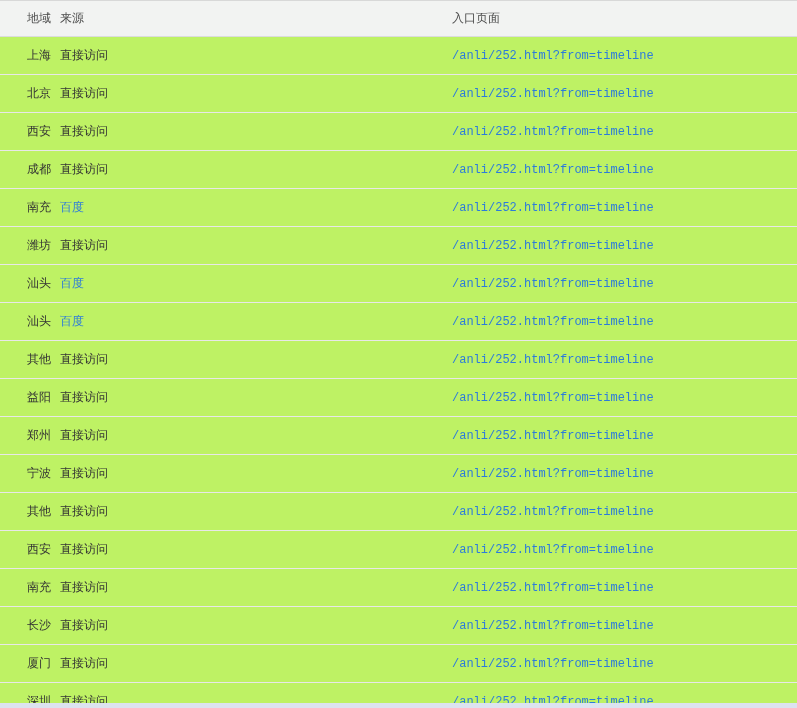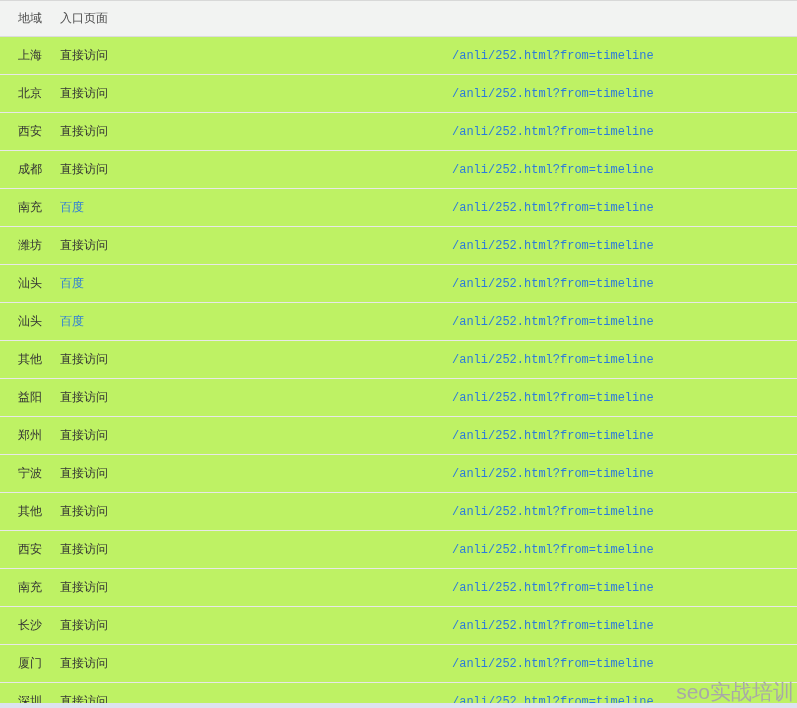--- a/index.html
+++ b/index.html
@@ -28,20 +28,21 @@
     height: 38px;
     border-bottom: 1px solid #e8e8e8;
     color: #333;
     background: #bef264;
   }
   .col-region {
     padding-left: 18px;
     width: 60px;
     flex: 0 0 60px;
     white-space: nowrap;
+    text-align: center;
   }
   .col-source {
     width: 392px;
     flex: 0 0 392px;
     white-space: nowrap;
   }
   .col-entry {
     flex: 1 1 auto;
     white-space: nowrap;
     font-family: Liberation Mono, monospace;
@@ -71,20 +72,21 @@
     z-index: 2;
   }
 </style>
 </head>
 <body>
 
 <div class="screen">
 
   <div class="thead">
     <span class="col-region">地域</span>
+    <span class="col-source">来源</span>
     <span class="col-entry">入口页面</span>
   </div>
 
   <div class="trow">
     <span class="col-region">上海</span>
     <span class="col-source">直接访问</span>
     <span class="col-entry"><a class="link">/anli/252.html?from=timeline</a></span>
   </div>
 
   <div class="trow">
@@ -182,16 +184,15 @@
     <span class="col-source">直接访问</span>
     <span class="col-entry"><a class="link">/anli/252.html?from=timeline</a></span>
   </div>
 
   <div class="trow">
     <span class="col-region">深圳</span>
     <span class="col-source">直接访问</span>
     <span class="col-entry"><a class="link">/anli/252.html?from=timeline</a></span>
   </div>
 
-  <div class="watermark">seo实战培训</div>
   <div class="bottom-strip"></div>
 
 </div>
 
 </body></html>

